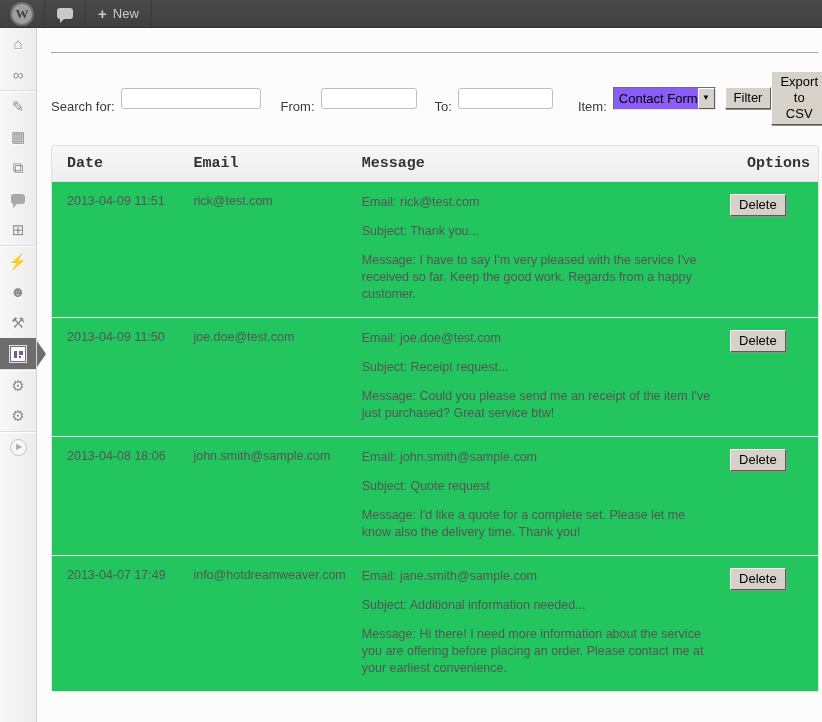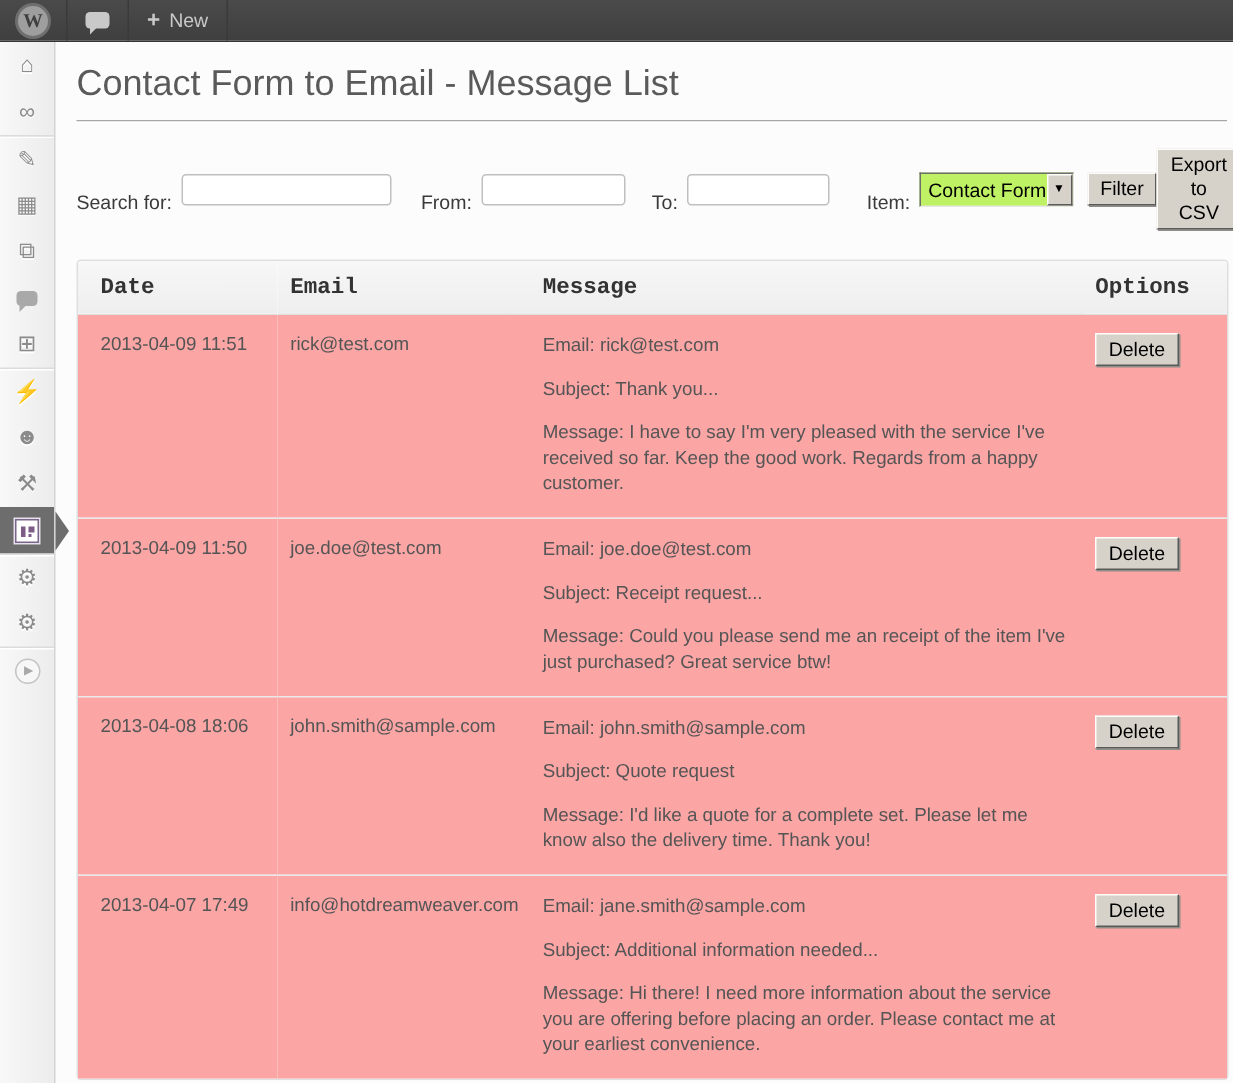--- a/index.html
+++ b/index.html
@@ -96,21 +96,21 @@
   .txt-input {
     height:21px; border:1px solid #bfbfbf; border-radius:3px; background:#fff;
     font-size:12px; padding:0 4px; outline:none;
   }
   .w-search { width:140px; margin-right:20px; }
   .w-from   { width:96px;  margin-right:18px; }
   .w-to     { width:95px;  margin-right:25px; }
   .combo {
     display:flex; align-items:stretch; height:23px; width:114px;
     border:1px solid #6e6e6e; border-right-color:#e8e6e2; border-bottom-color:#e8e6e2;
-    background:#bef264; margin-right:9px;text-align:center;
+    background:#8b5cf6; margin-right:9px;text-align:center;
   }
   .combo-text { flex:1; font-size:13px; color:#000; padding:3px 0 0 5px; white-space:nowrap; overflow:hidden; }
   .combo-arrow {
     width:17px; background:#d6d2c9; border:1px solid; border-color:#fffdf9 #5a5a5a #5a5a5a #fffdf9;
     display:flex; align-items:center; justify-content:center;
     font-size:8px; color:#000; line-height:1;
   }
   .export-btn { margin-left:auto; }
 
   
@@ -118,24 +118,24 @@
     width:768px; margin-top:20px; border-collapse:separate; border-spacing:0;
     border:1px solid #dfdfdf; border-radius:3px; background:#fff;
   }
   table.messages th {
     font-family:Liberation Mono, monospace; font-size:15px; font-weight:bold; color:#333;
     text-align:left; padding:9px 8px 9px 8px;
     background:linear-gradient(#f7f7f7,#eeeeee);
     border-bottom:1px solid #dfdfdf;
   }
   table.messages th:first-child { padding-left:15px; border-top-left-radius:3px; }
-  table.messages th:last-child  { border-top-right-radius:3px; }
+  table.messages th:last-child  { border-top-right-radius:3px;text-align:right; }
   table.messages td {
     vertical-align:top; font-size:12.5px; color:#555;
-    padding:12px 8px 14px 8px; background:#fca5a5;
+    padding:12px 8px 14px 8px; background:#22c55e;
   }
   table.messages td:first-child { padding-left:15px; }
   table.messages tbody tr + tr td { border-top:1px solid #e9e9e9; }
   .c-msg p { margin:0 0 12px; line-height:17px; }
   .c-msg p:last-child { margin-bottom:0; }
   .c-opt { width:96px; }
   .col-date { width:134px; } .col-email { width:168px; } .col-msg { width:370px; }
 </style>
 </head>
 <body>
@@ -196,21 +196,20 @@
     </div>
     <div class="sb-item">
       <span class="sb-glyph">⚙</span>
     </div>
     <div class="sb-item sep">
       <span class="collapse-circle">▶</span>
     </div>
   </div>
 
 <div class="content">
-  <h1 class="page-title">Contact Form to Email - Message List</h1>
 
 
   <hr class="rule">
 
 
   <div class="filter-row">
     <label>Search for:</label>
     <input class="txt-input w-search" type="text" style="">
     <label>From:</label>
     <input class="txt-input w-from" type="text" style="">

